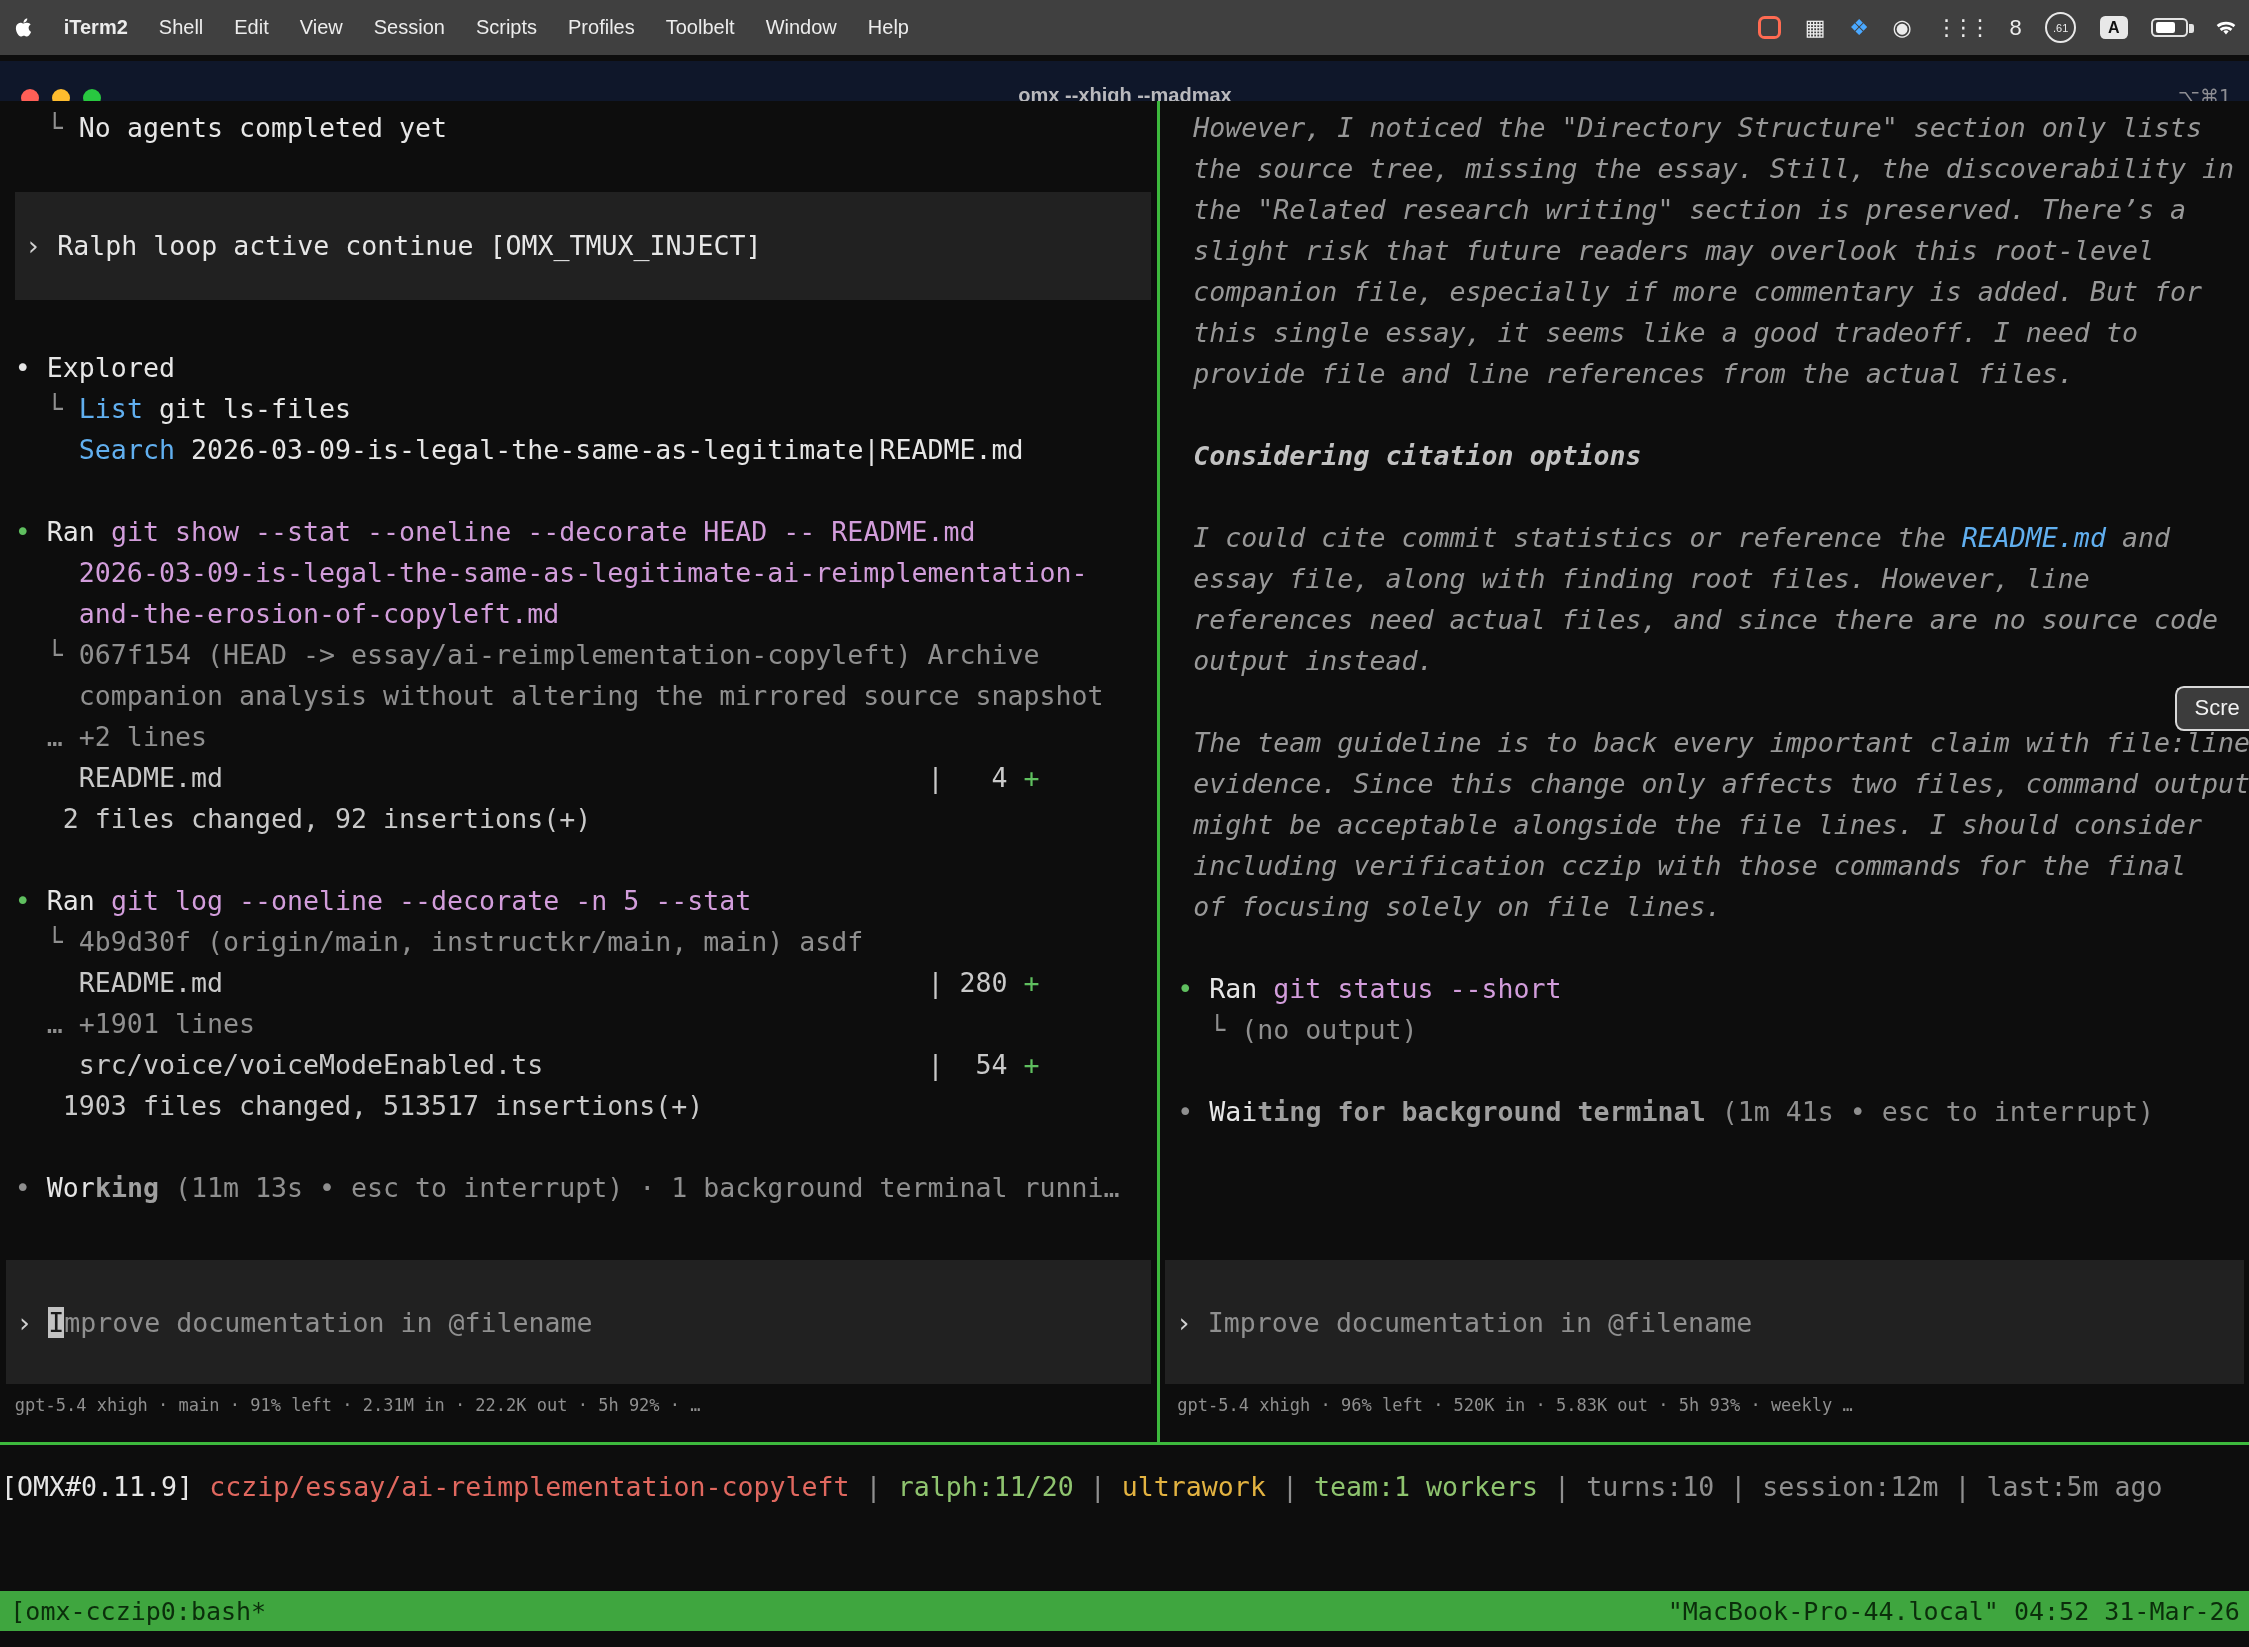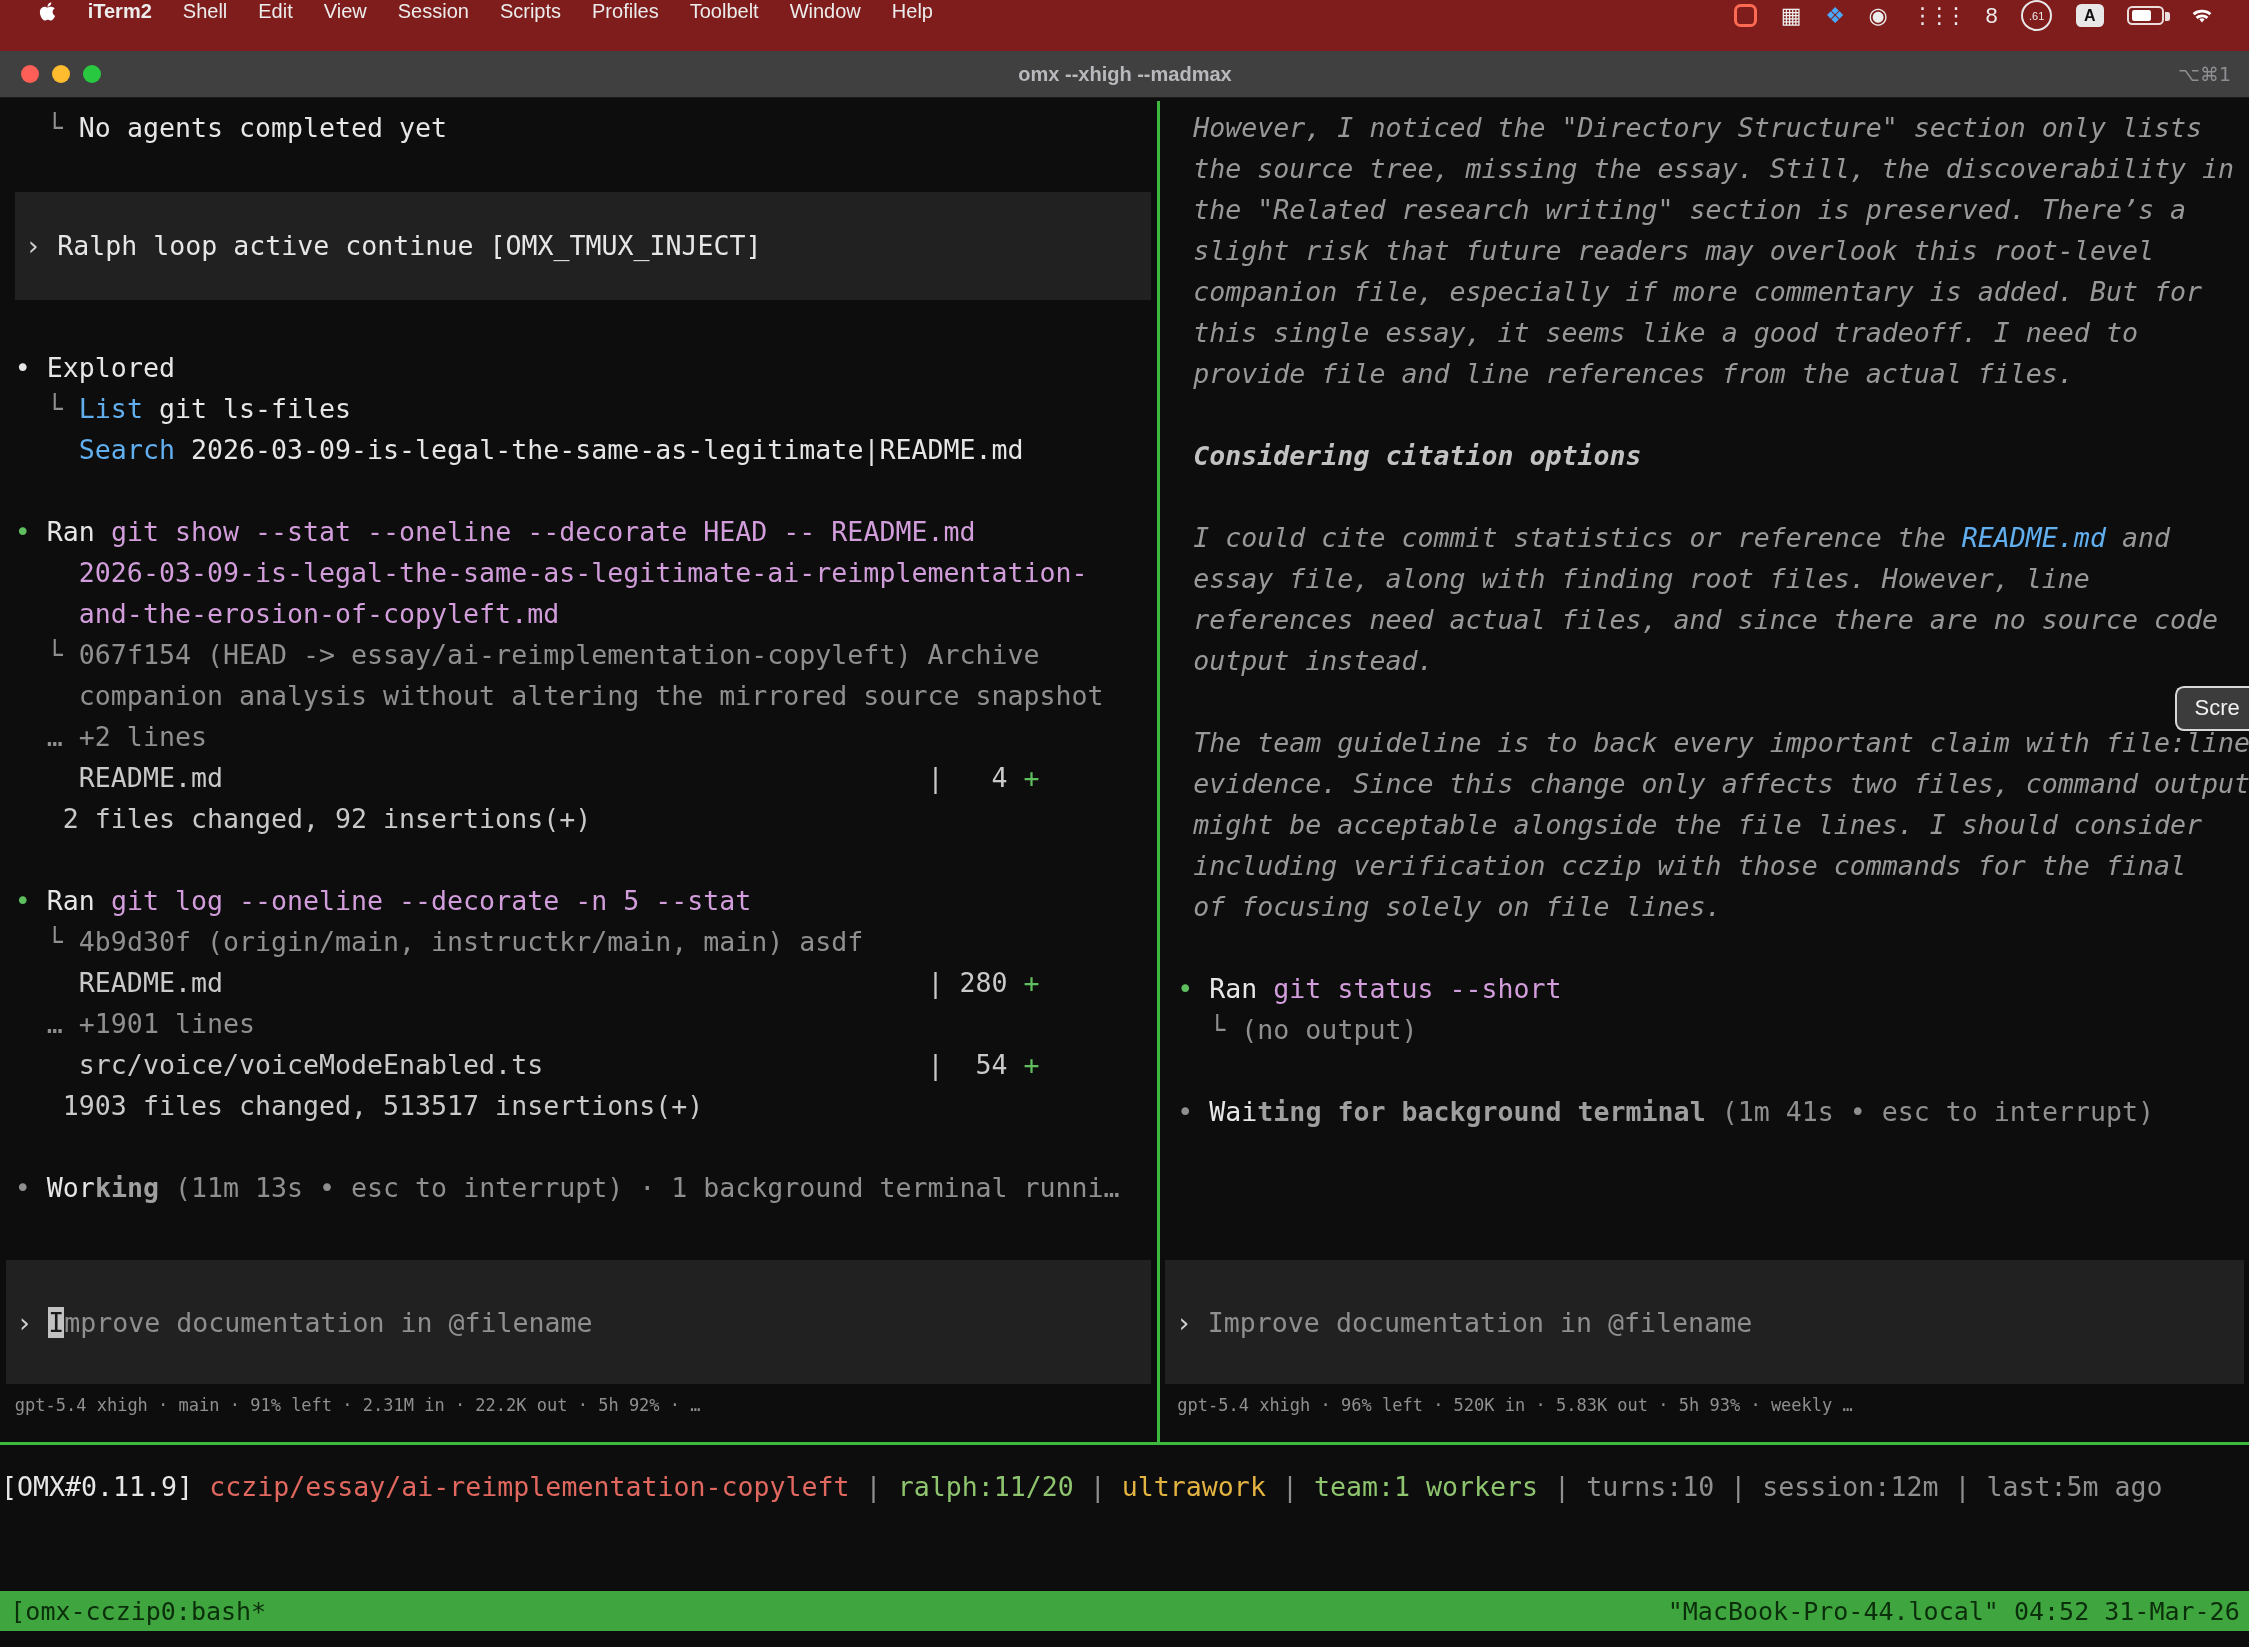--- a/index.html
+++ b/index.html
@@ -1,40 +1,40 @@
 <!DOCTYPE html>
 <html style="font-size:11.8px"><head>
 <meta charset="utf-8">
 <style>
   *{margin:0;padding:0;box-sizing:border-box}
   html,body{background:#000;width:2250px;height:1648px;overflow:hidden}
   .screen{position:relative;width:2250px;height:1648px;background:#0d0d0d;font-family:"DejaVu Sans Mono",monospace;overflow:hidden}
 
   
-  .menubar{position:absolute;top:0;left:0;right:0;height:55px;background:#7f1d1d;display:flex;align-items:flex-start;justify-content:space-between;padding:0 34px;font-family:"Liberation Sans",sans-serif;color:#ececec;font-size:20px}
+  .menubar{position:absolute;top:0;left:0;right:0;height:55px;background:#404040;display:flex;align-items:center;justify-content:space-between;padding:0 10px;font-family:"Liberation Sans",sans-serif;color:#ececec;font-size:20px}
   .menu-left{display:flex;align-items:center}
   .apple{display:flex;align-items:center;padding:0 14.8px 0 4.4px}
   .apple svg{width:19px;height:23px;fill:#fff}
   .menus{display:flex;align-items:center}
   .menus .menu-item{padding:0 15.5px;white-space:nowrap}
   .menus .app-name{font-weight:bold}
   .menu-right{display:flex;align-items:center;gap:23.6px}
   .micon{display:inline-flex;align-items:center;justify-content:center;color:#ececec}
   .micon.glyph{font-size:22px;line-height:22px}
   .rec{width:23.6px;height:23.6px;border:3.7px solid #ff6b52;border-radius:6.6px}
   .blueicon{color:#4aa8ff}
   .dots{letter-spacing:-5.2px;font-size:20.7px}
   .ratio{width:31px;height:31px;border:2.2px solid #e8e8e8;border-radius:50%;font-size:11px}
   .inputsrc{width:28px;height:23.6px;background:#e8e8e8;color:#111;border-radius:5.2px;font-size:16px;font-weight:bold}
   .battery{position:relative;width:37px;height:19px;border:2.2px solid rgba(255,255,255,.85);border-radius:5.2px;display:inline-block}
   .battery-fill{position:absolute;left:2.2px;top:2.2px;bottom:2.2px;width:19px;background:#fff;border-radius:2.2px}
   .battery-nub{position:absolute;right:-7.4px;top:4.4px;width:4.4px;height:8.9px;background:rgba(255,255,255,.85);border-radius:0 2.2px 2.2px 0}
 
   
-  .titlebar{position:absolute;top:51px;left:0;right:0;height:47px;background:#404040;border-bottom:0.7px solid #1a1a1a;display:flex;align-items:center;font-family:"Liberation Sans",sans-serif}
+  .titlebar{position:absolute;top:61px;left:0;right:0;height:47px;background:#0f172a;border-bottom:0.7px solid #1a1a1a;display:flex;align-items:flex-end;font-family:"Liberation Sans",sans-serif}
   .traffic{position:absolute;left:20.7px;display:flex;gap:12.5px}
   .tlight{width:18.5px;height:18.5px;border-radius:50%;display:inline-block}
   .tlight.red{background:#ff5f57}.tlight.yel{background:#febc2e}.tlight.grn{background:#28c840}
   .title{flex:1;text-align:center;color:#b9b9bd;font-weight:bold;font-size:20px}
   .tb-shortcut{position:absolute;right:19px;color:#8e8e93;font-size:19px;font-family:"DejaVu Sans",sans-serif}
 
   
   .terminal{position:absolute;top:101px;left:0;width:2250px;height:1341px;display:flex;background:#0d0d0d}
   .pane{position:relative;height:100%}
   .pane-left{width:1277px}

